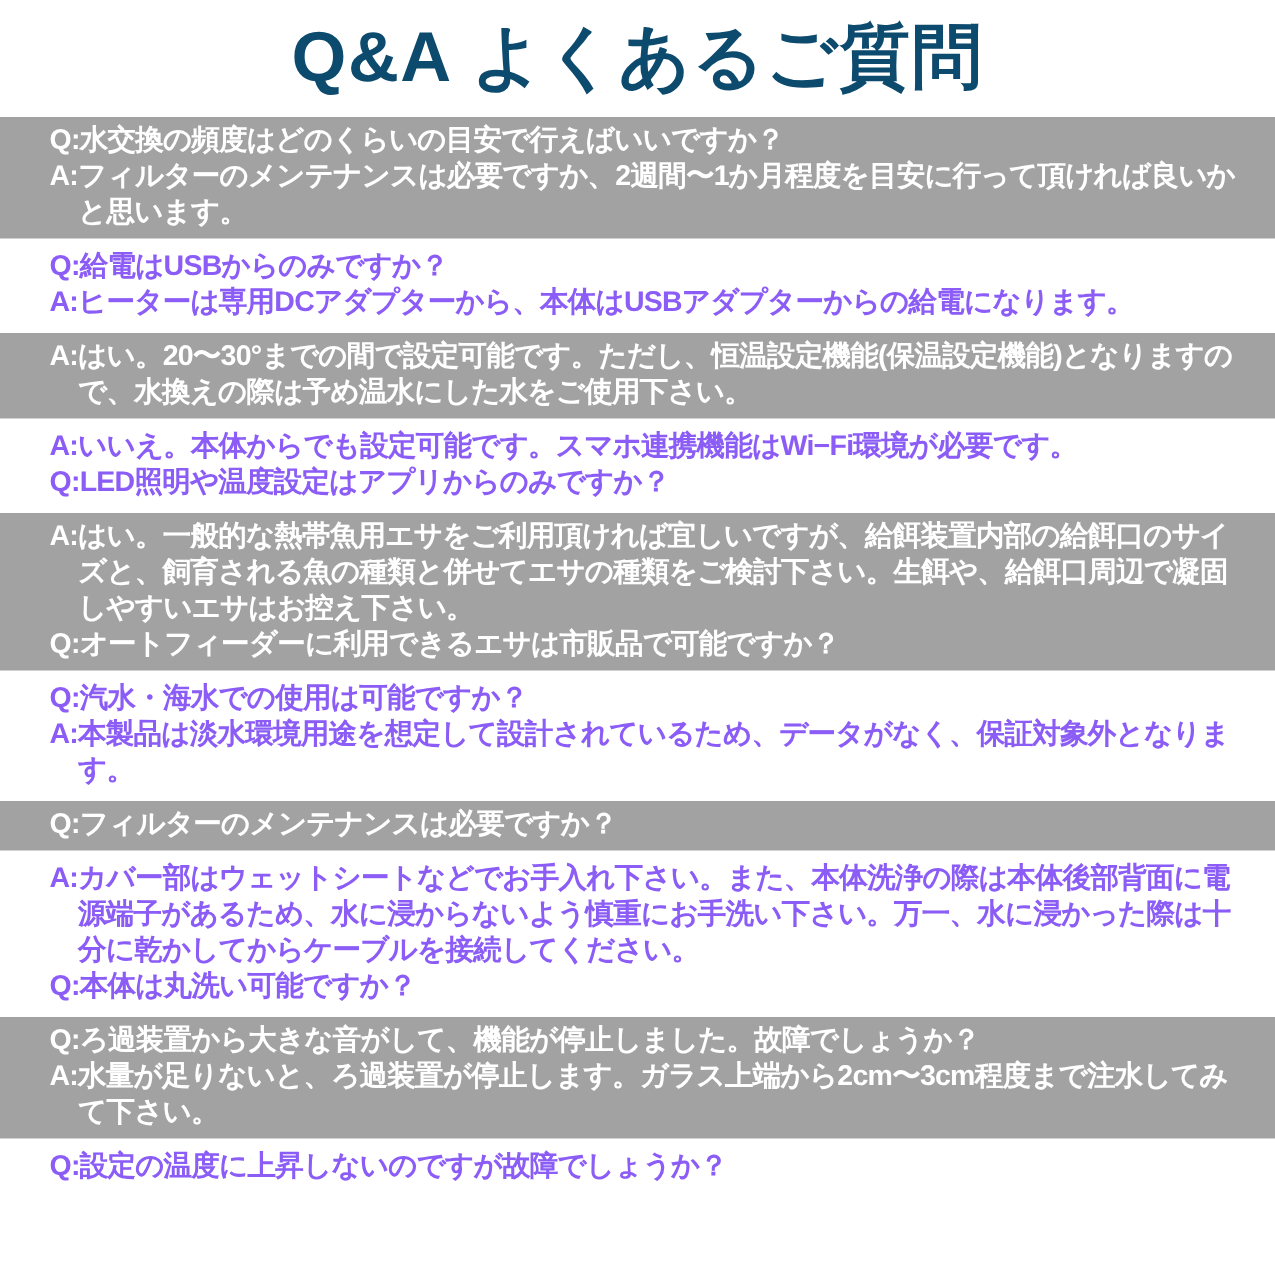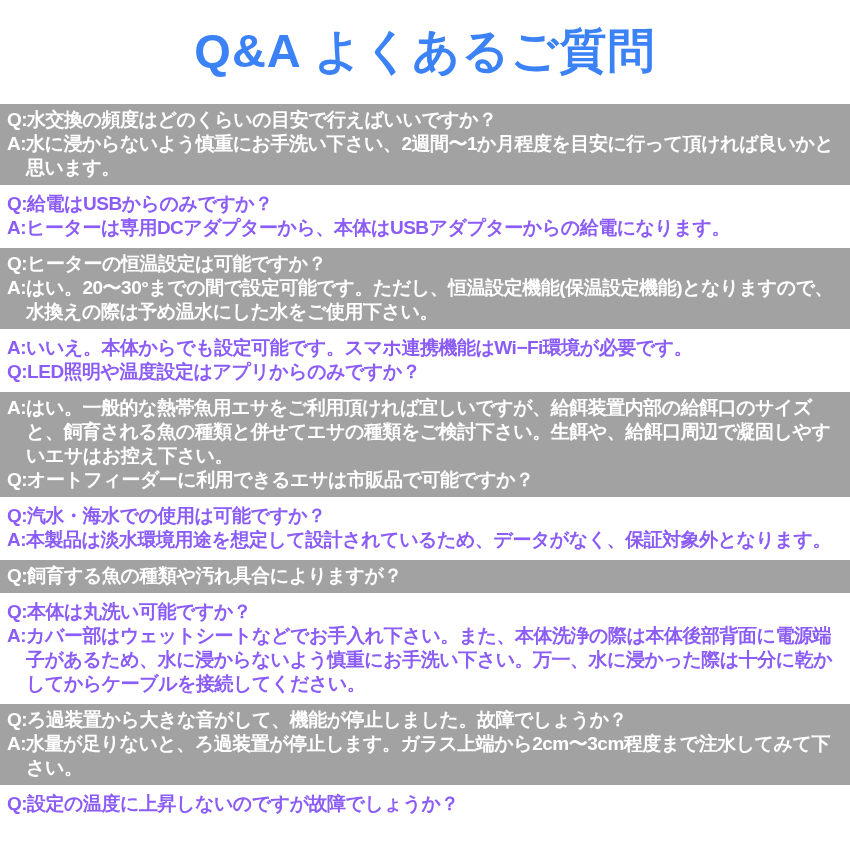--- a/index.html
+++ b/index.html
@@ -14,27 +14,27 @@
     font-family: "Liberation Sans", "DejaVu Sans", sans-serif;
     font-weight: bold;
   }
   .page {
     width: 850px;
     height: 850px;
     box-sizing: border-box;
   }
   .page-title {
     text-align: center;
-    color: #3b82f6;
+    color: #0c4a6e;
     font-size: 47px;
     font-weight: 900;
     letter-spacing: 1px;
     line-height: 76px;
     height: 78px;
-    margin: 13px;
+    margin: 0;
   }
   .qa-list {
     width: 850px;
   }
   .qa {
     box-sizing: border-box;
     width: 850px;
     padding: 4px 14px 5px 0;
     margin-bottom: 3px;
     font-size: 19px;
@@ -42,70 +42,69 @@
     color: #8b5cf6;
     word-break: break-all;
     letter-spacing: -0.5px;
   }
   .qa.gray {
     background: #a2a2a2;
     color: #ffffff;
   }
   .qa p {
     margin: 0;
-    padding-left: 26px;
+    padding-left: 52px;
     text-indent: -19px;
   }
 </style>
 </head>
 <body>
 
 <div class="page">
 
   <h1 class="page-title">Q&amp;A よくあるご質問</h1>
 
   <div class="qa-list">
 
     <section class="qa gray">
       <p>Q:水交換の頻度はどのくらいの目安で行えばいいですか？</p>
-      <p>A:水に浸からないよう慎重にお手洗い下さい、2週間〜1か月程度を目安に行って頂ければ良いかと思います。</p>
+      <p>A:フィルターのメンテナンスは必要ですか、2週間〜1か月程度を目安に行って頂ければ良いかと思います。</p>
     </section>
 
     <section class="qa white">
       <p>Q:給電はUSBからのみですか？</p>
       <p>A:ヒーターは専用DCアダプターから、本体はUSBアダプターからの給電になります。</p>
     </section>
 
     <section class="qa gray">
-      <p>Q:ヒーターの恒温設定は可能ですか？</p>
       <p>A:はい。20〜30°までの間で設定可能です。ただし、恒温設定機能(保温設定機能)となりますので、水換えの際は予め温水にした水をご使用下さい。</p>
     </section>
 
     <section class="qa white">
       <p>A:いいえ。本体からでも設定可能です。スマホ連携機能はWi−Fi環境が必要です。</p>
       <p>Q:LED照明や温度設定はアプリからのみですか？</p>
     </section>
 
     <section class="qa gray">
       <p>A:はい。一般的な熱帯魚用エサをご利用頂ければ宜しいですが、給餌装置内部の給餌口のサイズと、飼育される魚の種類と併せてエサの種類をご検討下さい。生餌や、給餌口周辺で凝固しやすいエサはお控え下さい。</p>
       <p>Q:オートフィーダーに利用できるエサは市販品で可能ですか？</p>
     </section>
 
     <section class="qa white">
       <p>Q:汽水・海水での使用は可能ですか？</p>
       <p>A:本製品は淡水環境用途を想定して設計されているため、データがなく、保証対象外となります。</p>
     </section>
 
     <section class="qa gray">
-      <p>Q:飼育する魚の種類や汚れ具合によりますが？</p>
+      <p>Q:フィルターのメンテナンスは必要ですか？</p>
     </section>
 
     <section class="qa white">
+      <p>A:カバー部はウェットシートなどでお手入れ下さい。また、本体洗浄の際は本体後部背面に電源端子があるため、水に浸からないよう慎重にお手洗い下さい。万一、水に浸かった際は十分に乾かしてからケーブルを接続してください。</p>
       <p>Q:本体は丸洗い可能ですか？</p>
-      <p>A:カバー部はウェットシートなどでお手入れ下さい。また、本体洗浄の際は本体後部背面に電源端子があるため、水に浸からないよう慎重にお手洗い下さい。万一、水に浸かった際は十分に乾かしてからケーブルを接続してください。</p>
     </section>
 
     <section class="qa gray">
       <p>Q:ろ過装置から大きな音がして、機能が停止しました。故障でしょうか？</p>
       <p>A:水量が足りないと、ろ過装置が停止します。ガラス上端から2cm〜3cm程度まで注水してみて下さい。</p>
     </section>
 
     <section class="qa white">
       <p>Q:設定の温度に上昇しないのですが故障でしょうか？</p>
 

